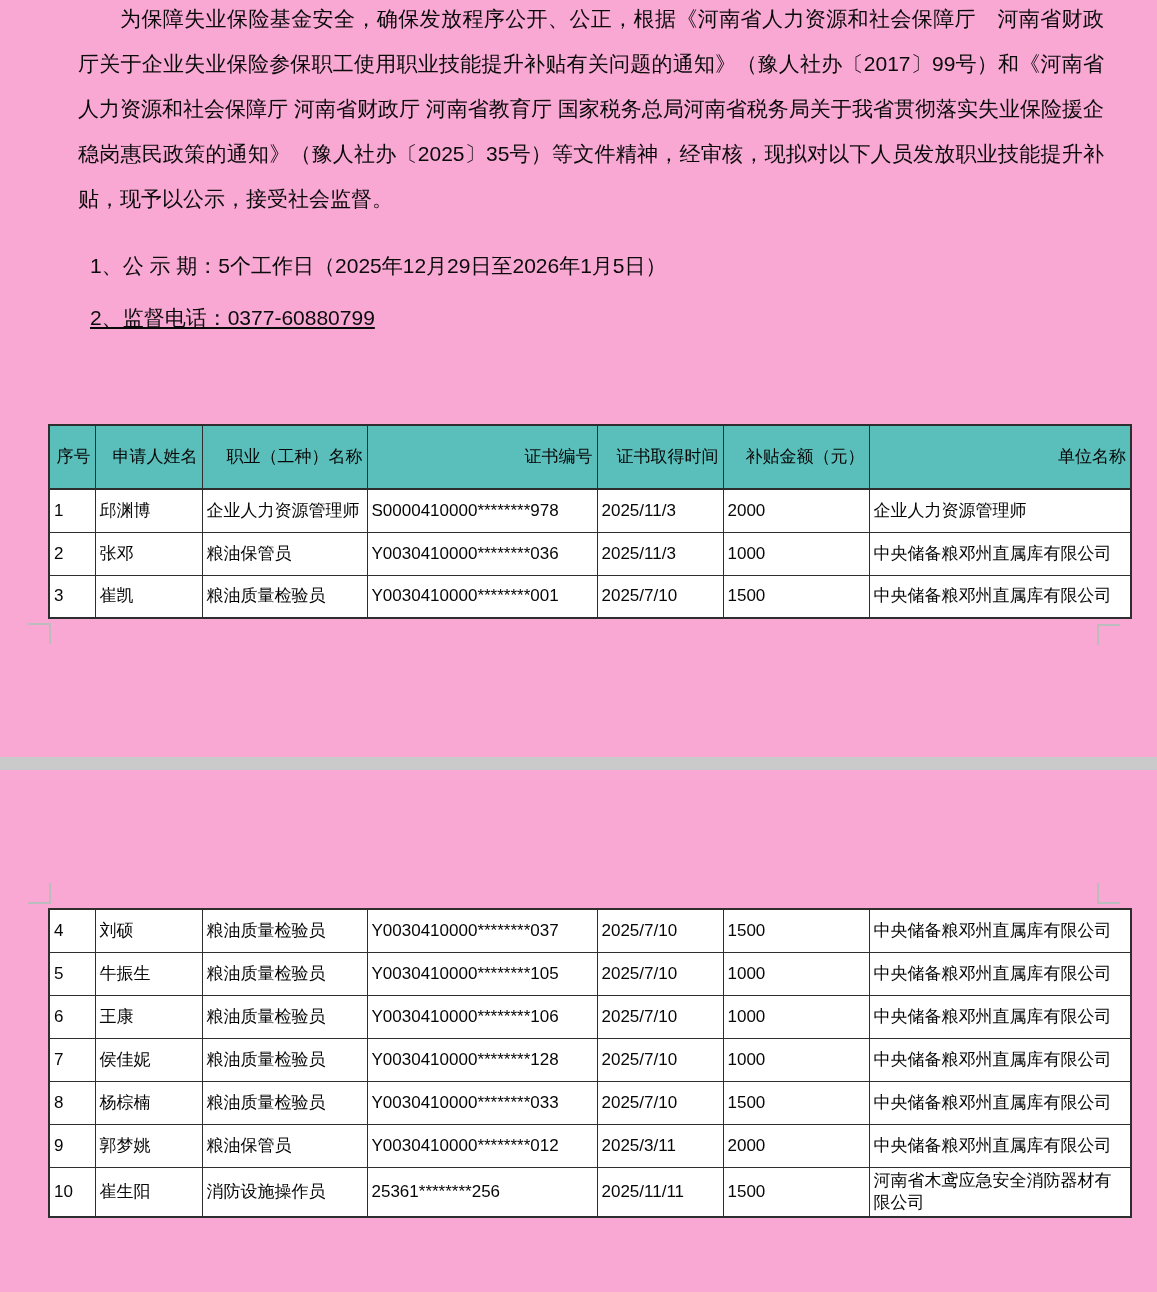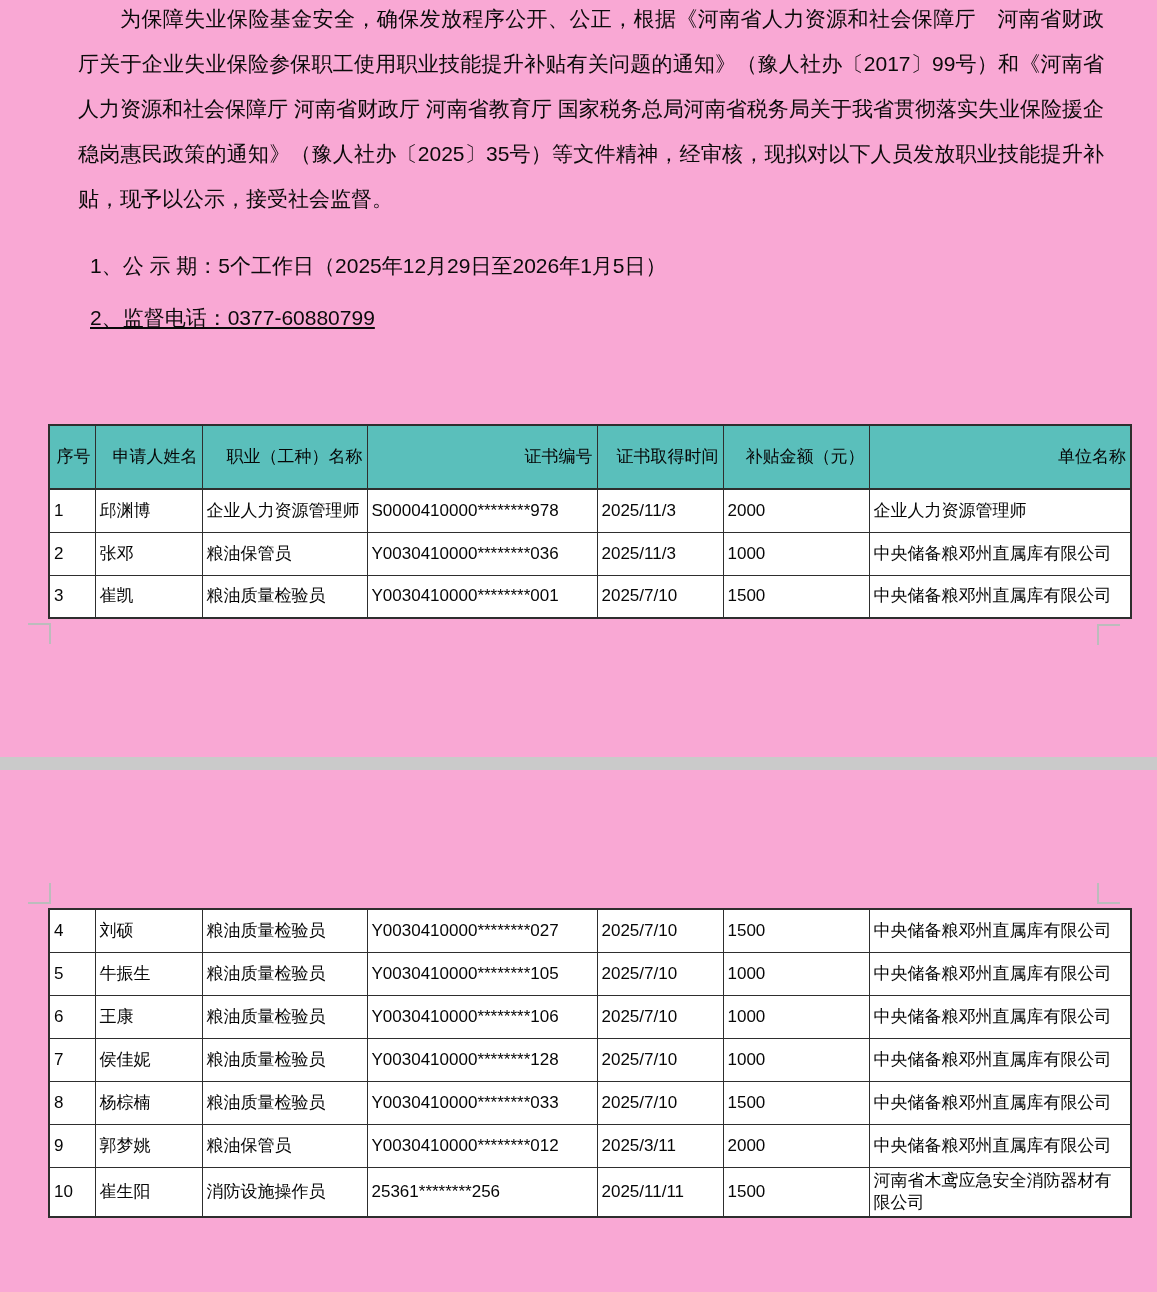--- a/index.html
+++ b/index.html
@@ -185,21 +185,21 @@
         <col class="c3">
         <col class="c4">
         <col class="c5">
         <col class="c6">
     </colgroup>
     <tbody id="tbody2">
         <tr>
           <td class="c0">4</td>
           <td class="c1">刘硕</td>
           <td class="c2">粮油质量检验员</td>
-          <td class="c3">Y0030410000********027</td>
+          <td class="c3">Y0030410000********037</td>
           <td class="c4">2025/7/10</td>
           <td class="c5">1500</td>
           <td class="c6">中央储备粮邓州直属库有限公司</td>
         </tr>
         <tr>
           <td class="c0">5</td>
           <td class="c1">牛振生</td>
           <td class="c2">粮油质量检验员</td>
           <td class="c3">Y0030410000********105</td>
           <td class="c4">2025/7/10</td>

